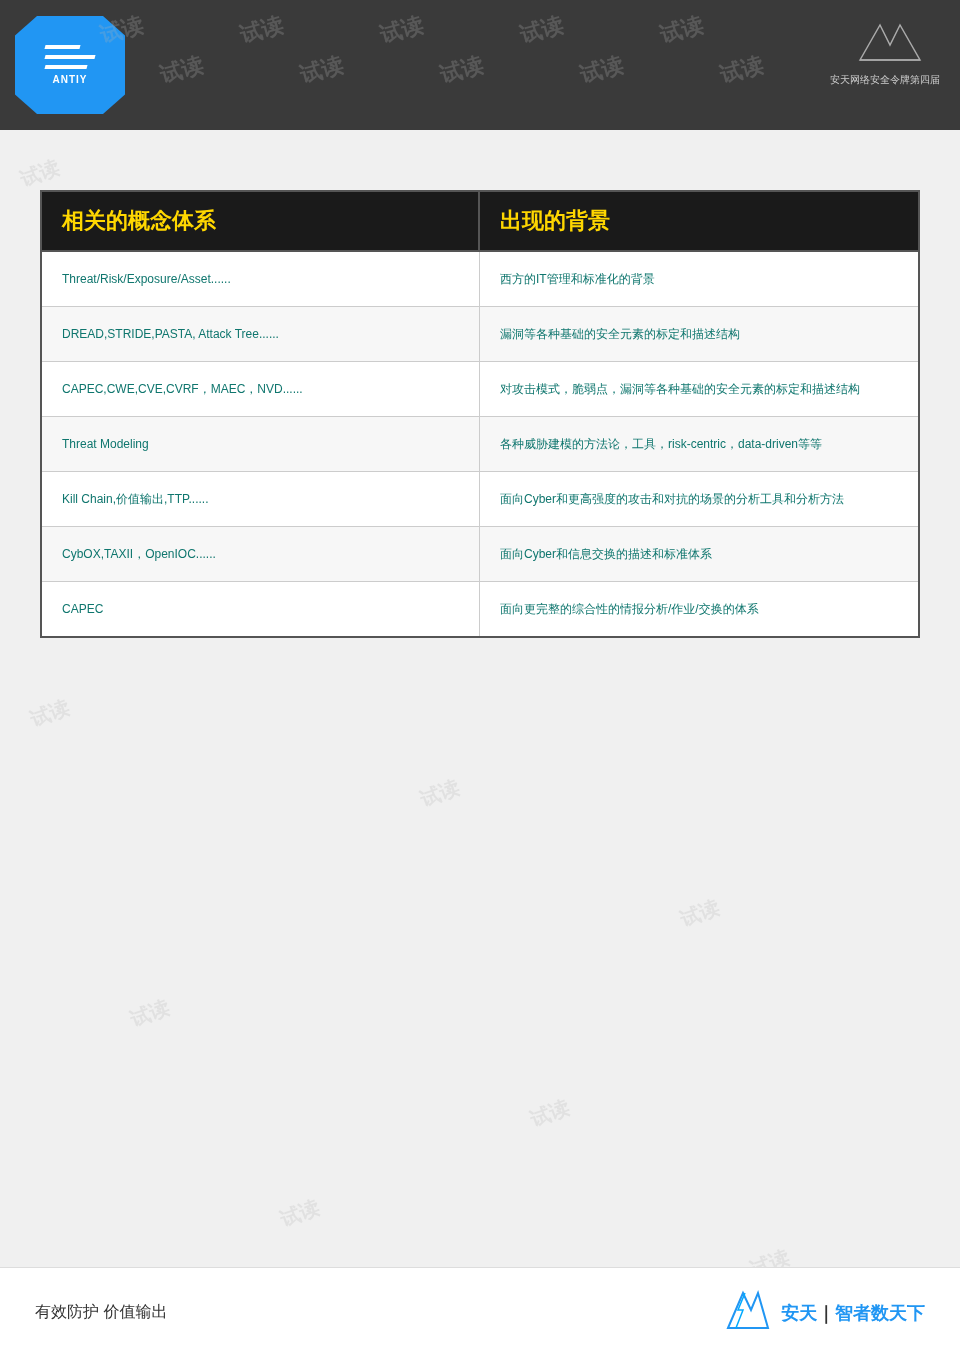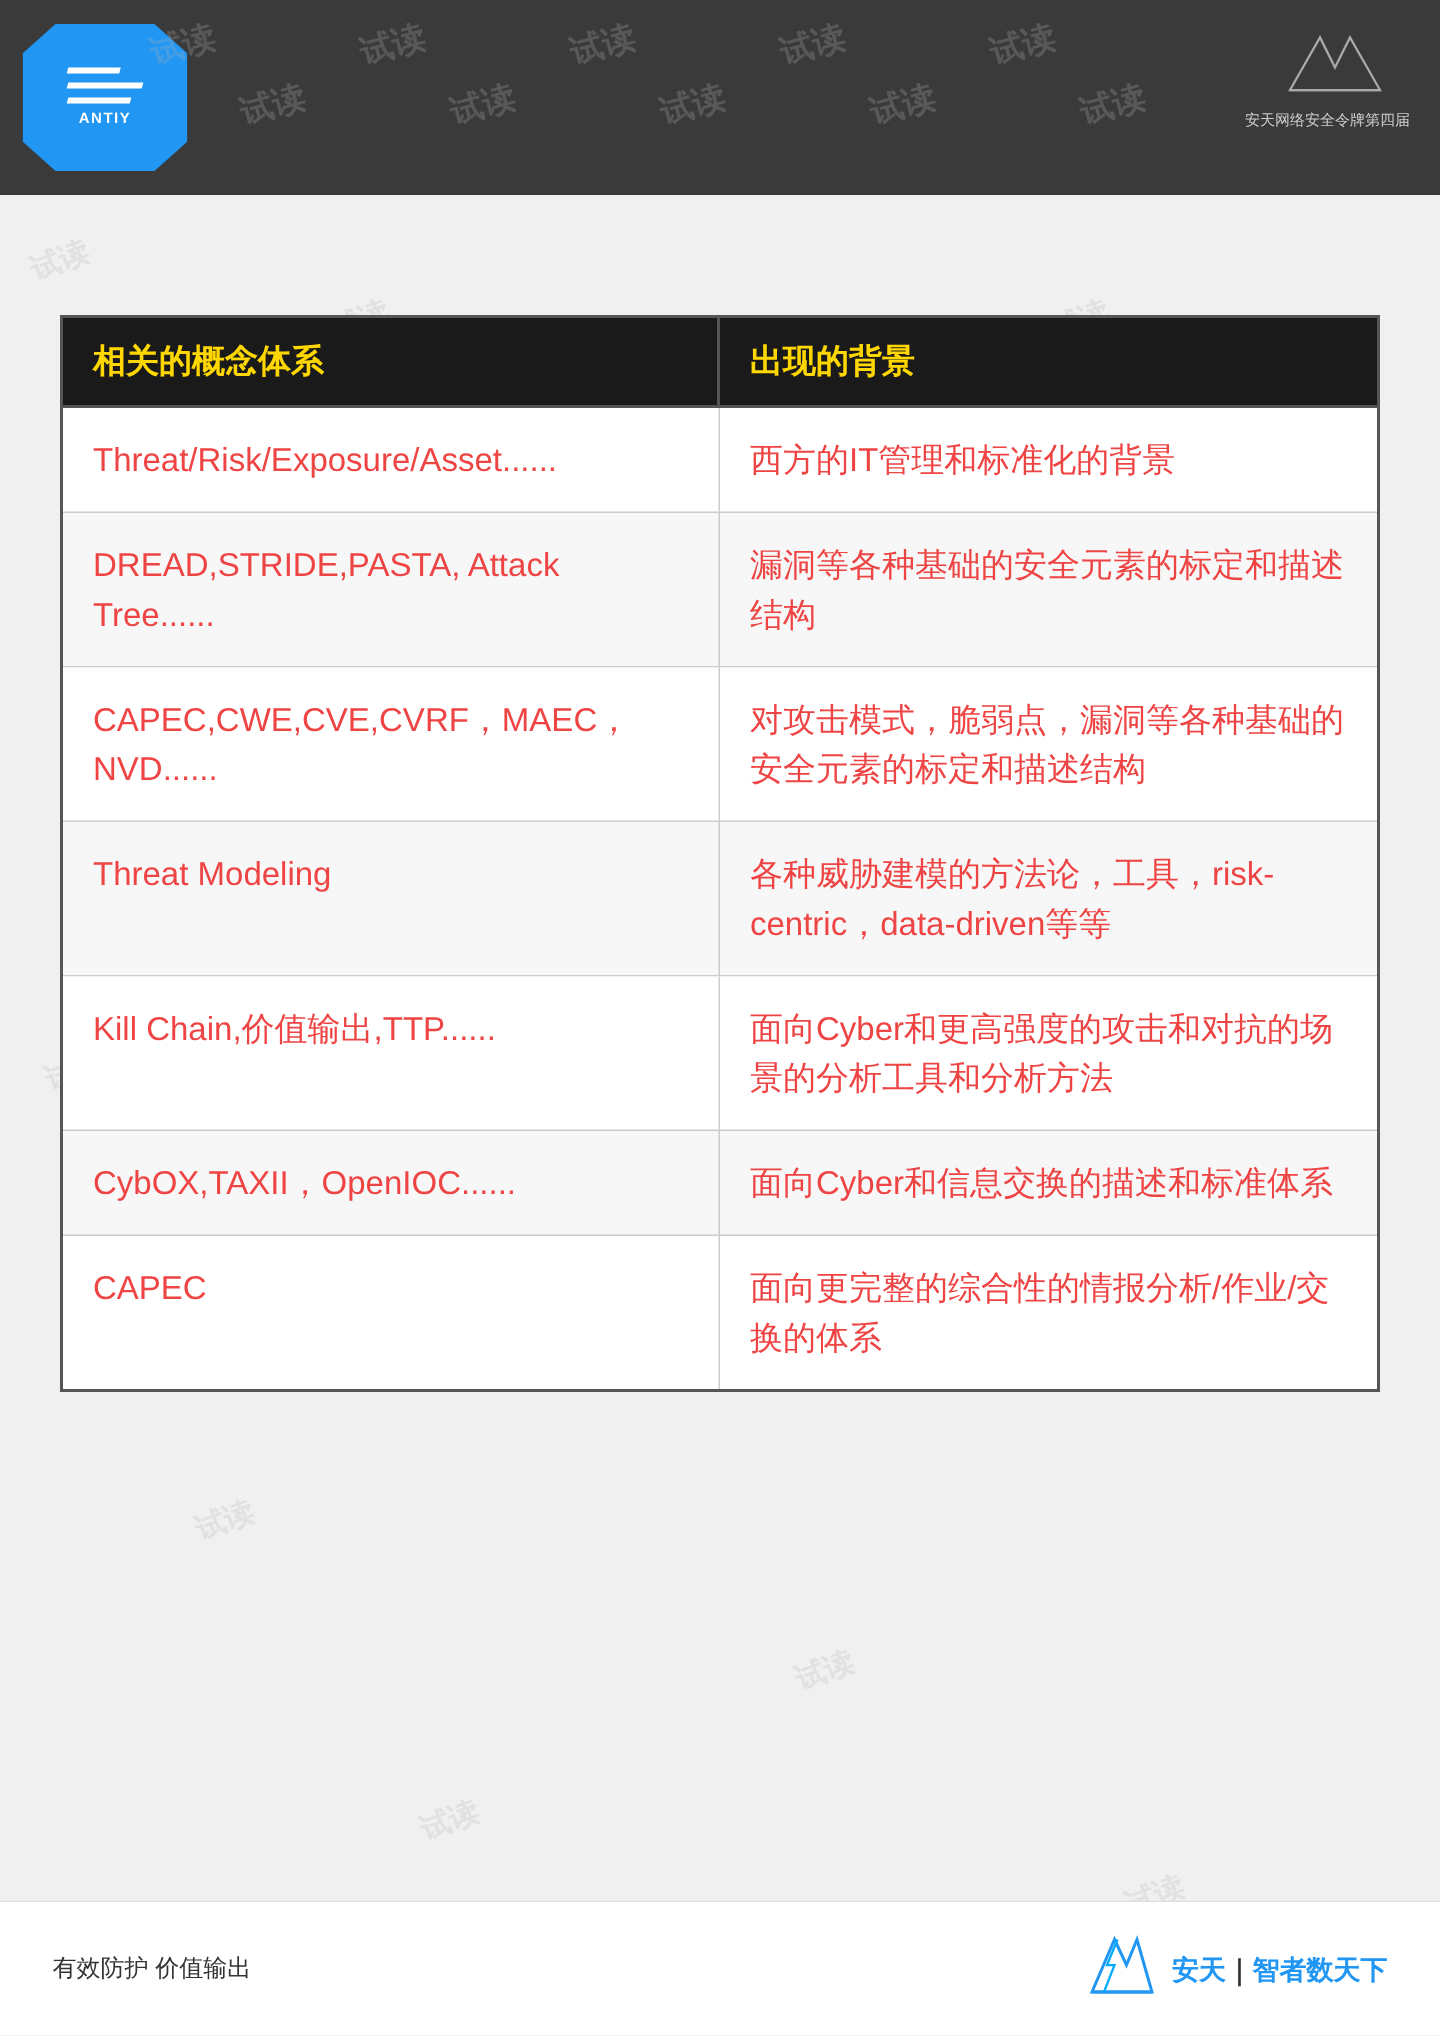--- a/index.html
+++ b/index.html
@@ -81,23 +81,22 @@
       align-items: flex-end;
     }
     .header-right-text {
       color: #ccc;
       font-size: 10px;
       margin-top: 3px;
     }
 
     
     .main-content {
-      padding: 44px 40px 20px 40px;
+      padding: 60px 40px 20px 40px;
       position: relative;
-      margin-top: 36px;
     }
 
     
     .table-wrapper {
       border: 2px solid #555;
       background: white;
     }
     .table-header-row {
       display: grid;
       grid-template-columns: 1fr 1fr;
@@ -117,23 +116,23 @@
     .table-body-row {
       display: grid;
       grid-template-columns: 1fr 1fr;
       border-bottom: 1px solid #ccc;
     }
     .table-body-row:last-child {
       border-bottom: none;
     }
     .table-cell {
       padding: 18px 20px;
-      font-size: 22px;
+      font-size: 12px;
       line-height: 1.5;
-      color: #ef4444;
+      color: #0f766e;
       vertical-align: top;
     }
     .table-cell:first-child {
       border-right: 1px solid #ccc;
       font-weight: 500;
     }
     .table-body-row:nth-child(odd) {
       background: #f7f7f7;
     }
     .table-body-row:nth-child(even) {

